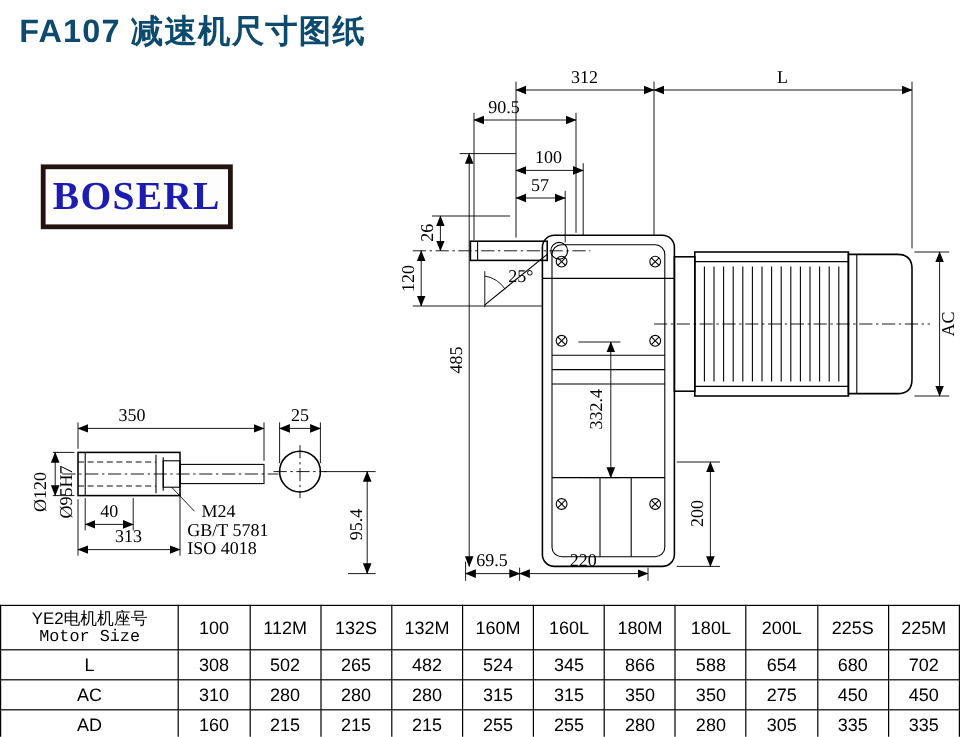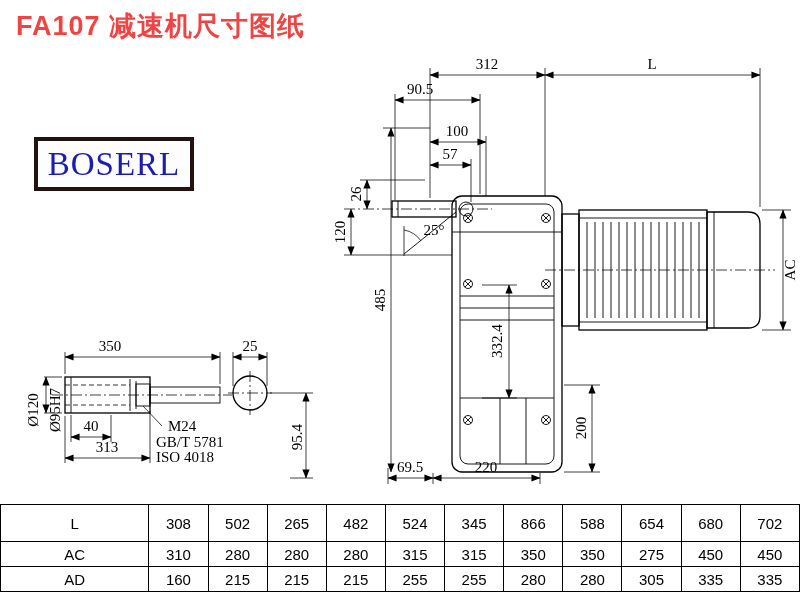--- a/index.html
+++ b/index.html
@@ -2,29 +2,29 @@
 <html><head>
 <meta charset="utf-8">
 <style>
   html,body{margin:0;padding:0;}
   body{
     width:800px;height:614px;position:relative;background:#fff;overflow:hidden;
     font-family:"Liberation Sans", sans-serif;color:#000;
   }
   .page-title{
     position:absolute;left:16px;top:8px;font-size:27px;font-weight:bold;
-    letter-spacing:1px;color:#ef4444;
+    letter-spacing:1px;color:#0c4a6e;
   }
   .logo-box{
     position:absolute;left:34px;top:137px;width:152px;height:46px;
     border:4px solid #231310;background:#fdfdfd;
     display:flex;align-items:center;justify-content:center;
   }
   .logo-text{
-    font-family:"Liberation Serif", serif;font-size:33px;font-weight:normal;
+    font-family:"Liberation Serif", serif;font-size:33px;font-weight:bold;
     color:#1c1cb0;letter-spacing:1px;line-height:1;
   }
   svg.drawing{position:absolute;left:0;top:0;width:800px;height:504px;}
   
   .oline{fill:none;stroke:#000;stroke-width:1.3;}
   .tline{fill:none;stroke:#000;stroke-width:0.9;}
   .ext{stroke:#000;stroke-width:0.75;fill:none;}
   .dim{stroke:#000;stroke-width:0.75;fill:none;}
   .cline{stroke:#000;stroke-width:0.75;fill:none;stroke-dasharray:11 3 2 3;}
   .hline{stroke:#000;stroke-width:0.8;fill:none;stroke-dasharray:5 3;}
@@ -230,20 +230,37 @@
     <col class="cn">
       <col class="cn">
       <col class="cn">
       <col class="cn">
       <col class="cn">
     <col class="cn">
       <col class="cn">
   </colgroup>
   <tbody id="dim-tbody">
       <tr>
+        <td class="size-cell">
+          <div>YE2电机机座号</div>
+          <div class="en">Motor Size</div>
+        </td>
+        <td>100</td>
+        <td>112M</td>
+        <td>132S</td>
+        <td>132M</td>
+        <td>160M</td>
+        <td>160L</td>
+        <td>180M</td>
+        <td>180L</td>
+        <td>200L</td>
+        <td>225S</td>
+        <td>225M</td>
+      </tr>
+      <tr>
         <td>L</td>
         <td>308</td>
         <td>502</td>
         <td>265</td>
         <td>482</td>
         <td>524</td>
         <td>345</td>
         <td>866</td>
         <td>588</td>
         <td>654</td>

